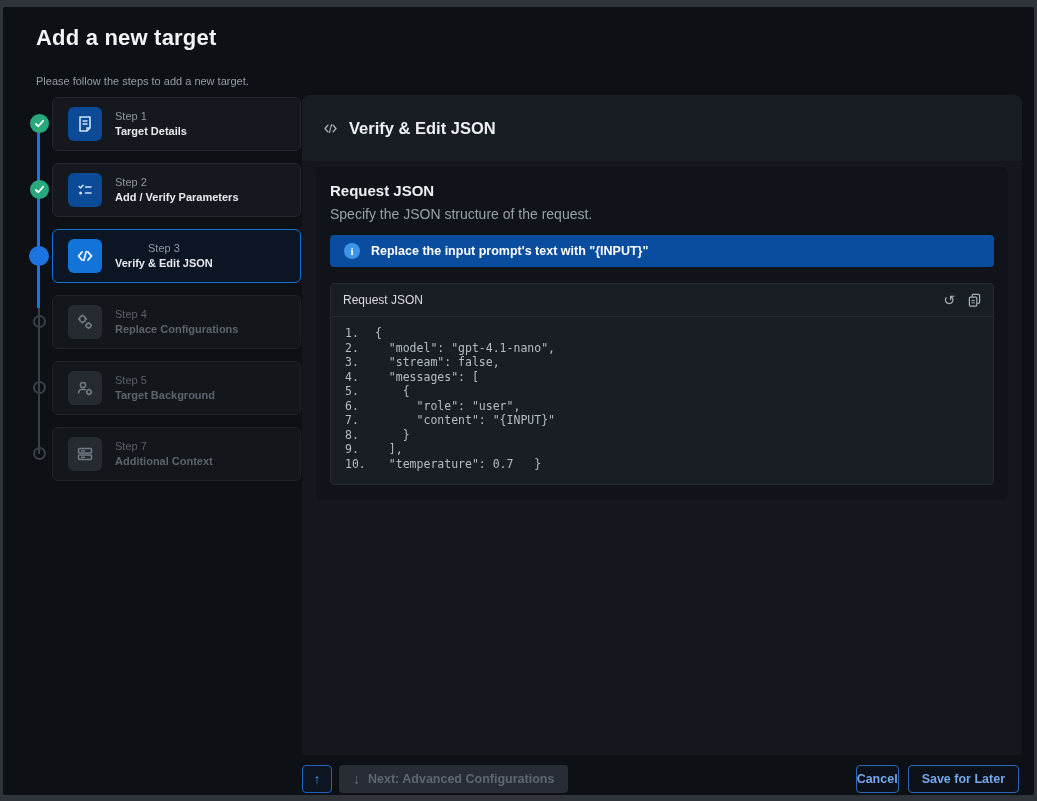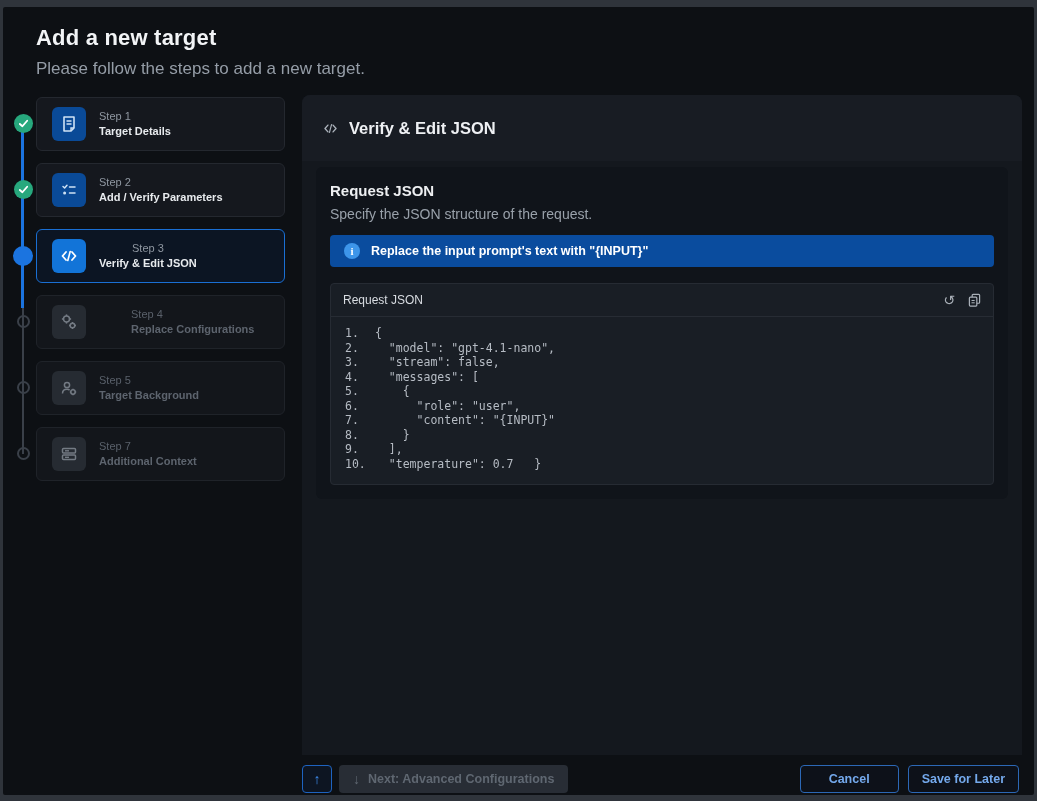--- a/index.html
+++ b/index.html
@@ -9,24 +9,24 @@
     font-family:"Liberation Sans","DejaVu Sans",sans-serif;
     overflow:hidden; position:relative;
   }
   .modal {
     position:absolute; left:3px; right:3px; top:7px; bottom:6px;
     background:#0d1014; border-radius:2px; overflow:hidden;
   }
   
   .hdr { position:absolute; left:33px; top:18px; }
   .hdr-title { font-size:22px; font-weight:700; color:#f2f4f6; letter-spacing:.2px; }
-  .hdr-sub { margin-top:8px; font-size:17px; color:#959da7; }
+  .hdr-sub { margin-top:24px; font-size:11px; color:#959da7; }
 
   
-  .stepper { position:absolute; left:0; top:88px; width:302px; height:560px; }
+  .stepper { position:absolute; left:16px; top:88px; width:302px; height:560px; }
   .rail { position:absolute; width:3px; left:18px; }
   .rail.blue { top:29px; height:184px; background:#1b74e0; }
   .rail.gray { top:213px; height:146px; background:#3a4049; width:2px; left:18.5px; }
   .marker { position:absolute; left:0; width:40px; display:flex; justify-content:center; }
   .check-circle {
     width:19px; height:19px; border-radius:50%; background:#27a87d;
     display:flex; align-items:center; justify-content:center;
   }
   .dot-active { width:20px; height:20px; border-radius:50%; background:#1b74e0; }
   .dot-idle { width:13px; height:13px; border-radius:50%; border:2px solid #3a4049; background:transparent; }
@@ -107,21 +107,21 @@
   }
   .btn-up {
     width:30px; background:#0d1522; border:1px solid #1e63c0; color:#3f8df0;
     font-size:15px; font-weight:700;
   }
   .btn-next {
     margin-left:7px; background:#282d35; border:none; color:#5f6771;
     padding:0 14px; gap:8px; cursor:default;
   }
   .btn-outline {
-    background:#0d1119; border:1px solid #2c68b6; color:#74a9ec; padding:0 28px;
+    background:#0d1119; border:1px solid #2c68b6; color:#74a9ec; padding:0 0;
   }
   .btn-save { margin-left:9px; padding:0 13px; }
   .spacer { flex:1; }
   .arrow-glyph { font-size:14px; font-weight:700; }
 </style>
 </head>
 <body>
 
 <div class="modal">
 
@@ -198,21 +198,21 @@
             <polyline points="13,6 16.5,10 13,14" fill="none" stroke="#fff" stroke-width="1.8" stroke-linecap="round" stroke-linejoin="round"></polyline>
             <line x1="11.2" y1="5.5" x2="8.8" y2="14.5" stroke="#fff" stroke-width="1.6" stroke-linecap="round"></line>
           </svg>
       </span>
       <span class="step-txt">
         <div class="step-label">Step 3</div>
         <div class="step-title">Verify &amp; Edit JSON</div>
       </span>
     </div>
 
-    <div class="step-card disabled" style="top:200px;gap:32px;">
+    <div class="step-card disabled" style="top:200px;">
       <span class="tile off">
         <svg width="20" height="20" viewBox="0 0 20 20" stroke="#747b84" fill="none" stroke-width="1.5">
             <circle cx="7.5" cy="7" r="3"></circle>
             <line x1="7.5" y1="2.4" x2="7.5" y2="4"></line>
             <line x1="7.5" y1="10" x2="7.5" y2="11.6"></line>
             <line x1="2.9" y1="7" x2="4.5" y2="7"></line>
             <line x1="10.5" y1="7" x2="12.1" y2="7"></line>
             <circle cx="13.5" cy="13.5" r="2.3"></circle>
             <line x1="13.5" y1="10" x2="13.5" y2="11.2"></line>
             <line x1="13.5" y1="15.8" x2="13.5" y2="17"></line>

